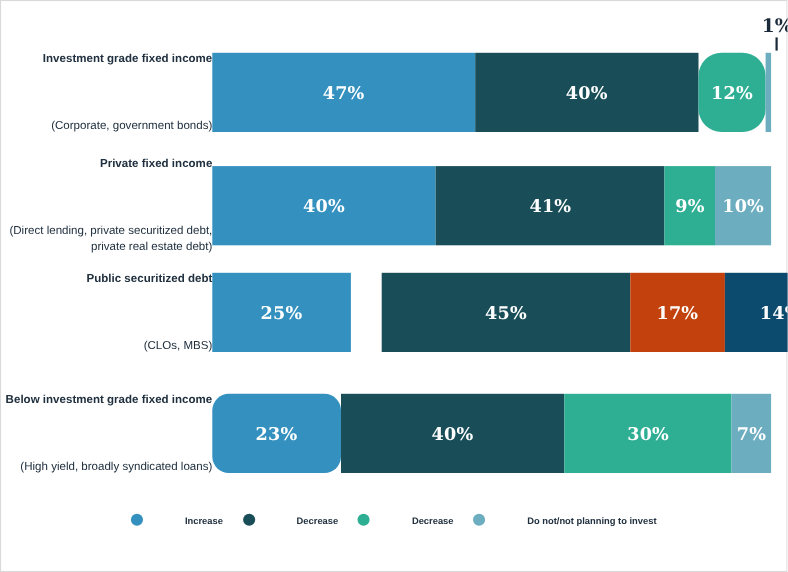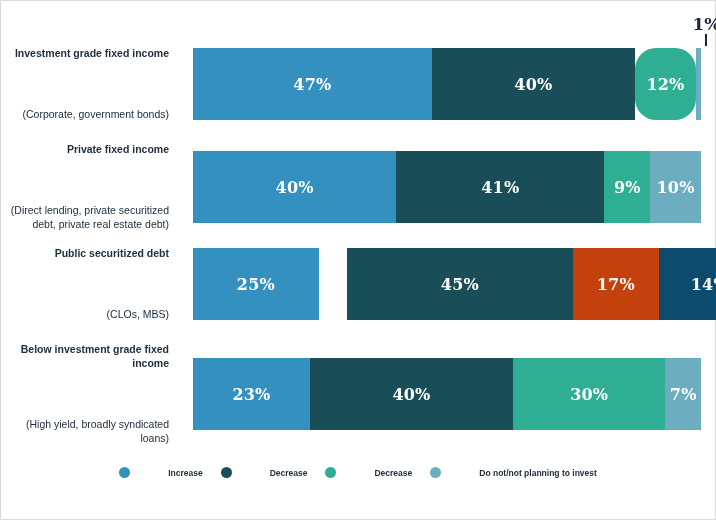--- a/index.html
+++ b/index.html
@@ -37,21 +37,21 @@
     position: absolute;
     left: 0;
     width: 714px;
     display: flex;
     align-items: center;
   }
 
   .row-label {
     width: 192px;
     flex: 0 0 192px;
-    padding-right: 24px;
+    padding-right: 0;
     box-sizing: border-box;
     text-align: right;
     font-size: 10.5px;
     line-height: 13.5px;
     color: #20303f;
   }
   .row-label .lab-main {
     display: block;
     font-weight: bold;
   }
@@ -203,21 +203,21 @@
             <span class="seg-value">14%</span>
           </div>
         </div>
       </div>
       <div class="bar-row" style="top: 357px; height: 72px;">
         <div class="row-label">
           <span class="lab-main">Below investment grade fixed income</span>
           <span class="lab-sub">(High yield, broadly syndicated loans)</span>
         </div>
         <div class="bar-track" style="height: 72px;">
-          <div class="seg" style="flex: 0 0 23%; background: rgb(52, 145, 191);">
+          <div class="seg" style="flex: 0 0 23%; background: rgb(52, 145, 191); border-radius: 15px;">
             <span class="seg-value">23%</span>
           </div>
           <div class="seg" style="flex: 0 0 40%; background: rgb(25, 78, 88);">
             <span class="seg-value">40%</span>
           </div>
           <div class="seg" style="flex: 0 0 30%; background: rgb(46, 174, 147);">
             <span class="seg-value">30%</span>
           </div>
           <div class="seg" style="flex: 0 0 7%; background: rgb(108, 173, 192);">
             <span class="seg-value">7%</span>

